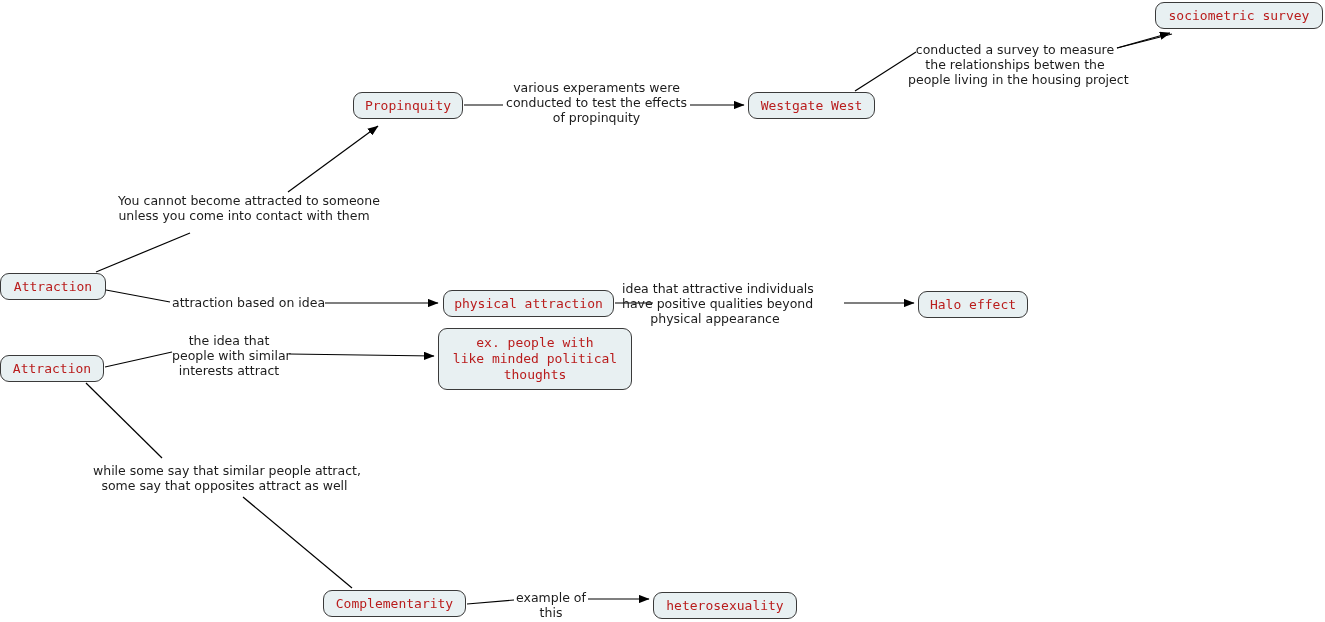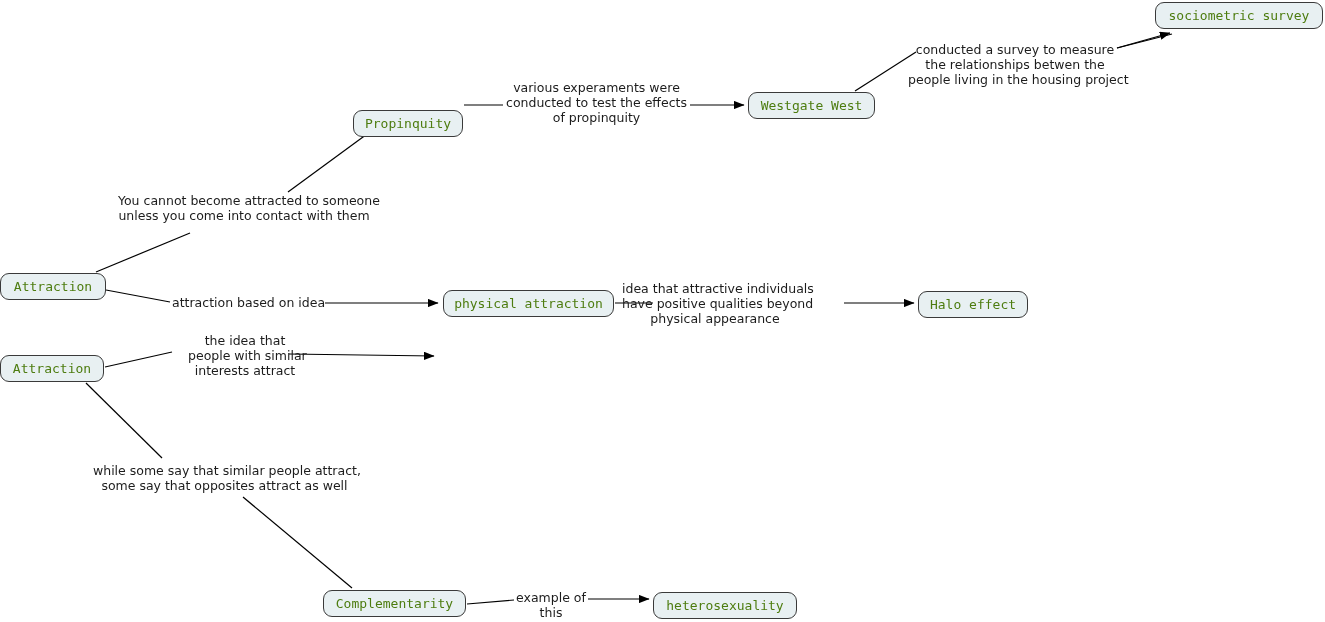--- a/index.html
+++ b/index.html
@@ -21,21 +21,21 @@
     top: 0;
     width: 1325px;
     height: 622px;
   }
   .node {
     position: absolute;
     box-sizing: border-box;
     background: #e8f0f2;
     border: 1px solid #3a3a3a;
     border-radius: 9px;
-    color: #4d7c0f;
+    color: #b91c1c;
     font-family: "DejaVu Sans Mono", monospace;
     font-size: 13px;
     line-height: 16px;
     text-align: center;
     display: flex;
     align-items: center;
     justify-content: center;
     padding: 3px 10px;
     white-space: pre;
     letter-spacing: 0px;
@@ -100,32 +100,35 @@
     </g>
 
     <g>
       <line x1="467" y1="604" x2="514" y2="600" stroke="#000000" stroke-width="1.2"></line>
       <line x1="588" y1="599" x2="649" y2="599" stroke="#000000" stroke-width="1.2" marker-end="url(#arrowhead)"></line>
     </g>
   </svg>
 
   <div class="node" style="left:0px; top:273px; width:106px; height:27px;">Attraction</div>
 
-  <div class="node" style="left:353px; top:92px; width:110px; height:27px;margin-top:18px;">Propinquity</div>
+  <div class="node" style="left:353px; top:92px; width:110px; height:27px;">Propinquity</div>
 
   <div class="node" style="left:748px; top:92px; width:127px; height:27px;">Westgate West</div>
 
   <div class="node" style="left:1155px; top:2px; width:168px; height:27px;">sociometric survey</div>
 
   <div class="node" style="left:443px; top:290px; width:171px; height:27px;">physical attraction</div>
 
   <div class="node" style="left:918px; top:291px; width:110px; height:27px;">Halo effect</div>
 
   <div class="node" style="left:0px; top:355px; width:104px; height:27px;">Attraction</div>
 
+  <div class="node" style="left:438px; top:328px; width:194px; height:62px;">ex. people with
+like minded political
+thoughts</div>
 
   <div class="node" style="left:323px; top:590px; width:143px; height:27px;">Complementarity</div>
 
   <div class="node" style="left:653px; top:592px; width:144px; height:27px;">heterosexuality</div>
 
   <div class="edge-label" style="left:118px; top:193px; width:252px;">You cannot become attracted to someone
 unless you come into contact with them</div>
 
   <div class="edge-label" style="left:504px; top:80px; width:185px;">various experaments were
 conducted to test the effects
@@ -134,21 +137,21 @@
   <div class="edge-label" style="left:908px; top:42px; width:214px;">conducted a survey to measure
 the relationships betwen the
 people living in the housing project</div>
 
   <div class="edge-label" style="left:172px; top:295px; width:150px;">attraction based on idea</div>
 
   <div class="edge-label" style="left:622px; top:281px; width:186px;">idea that attractive individuals
 have positive qualities beyond
 physical appearance</div>
 
-  <div class="edge-label" style="left:188px; top:333px; width:114px;">the idea that
+  <div class="edge-label" style="left:172px; top:333px; width:114px;">the idea that
 people with similar
 interests attract</div>
 
   <div class="edge-label" style="left:93px; top:463px; width:263px;">while some say that similar people attract,
 some say that opposites attract as well</div>
 
   <div class="edge-label" style="left:516px; top:590px; width:70px;">example of
 this</div>
 
 </div>

